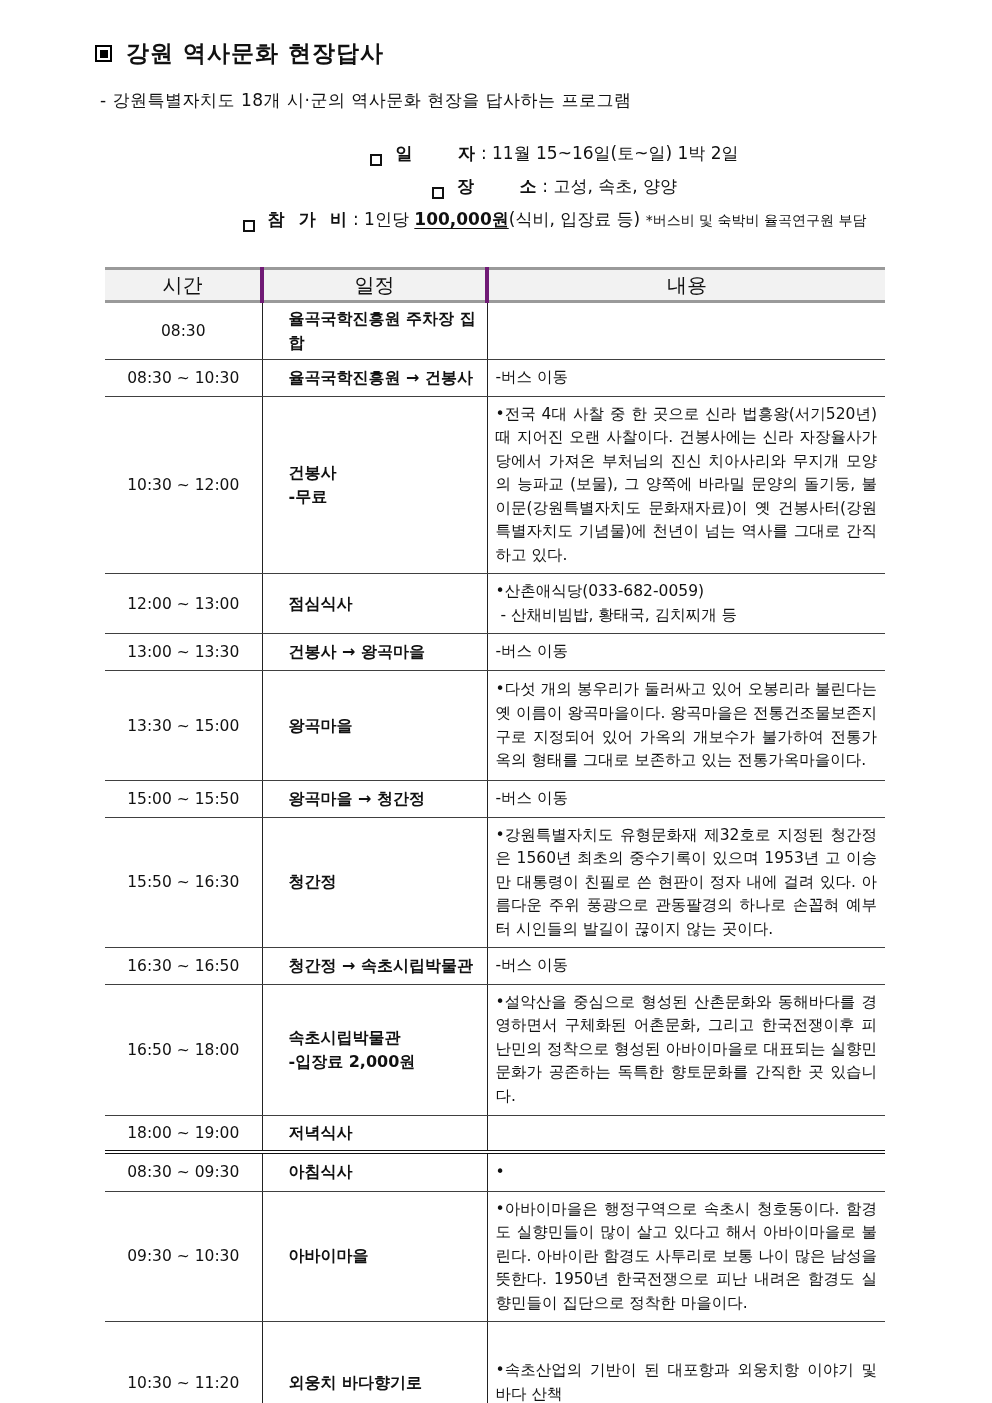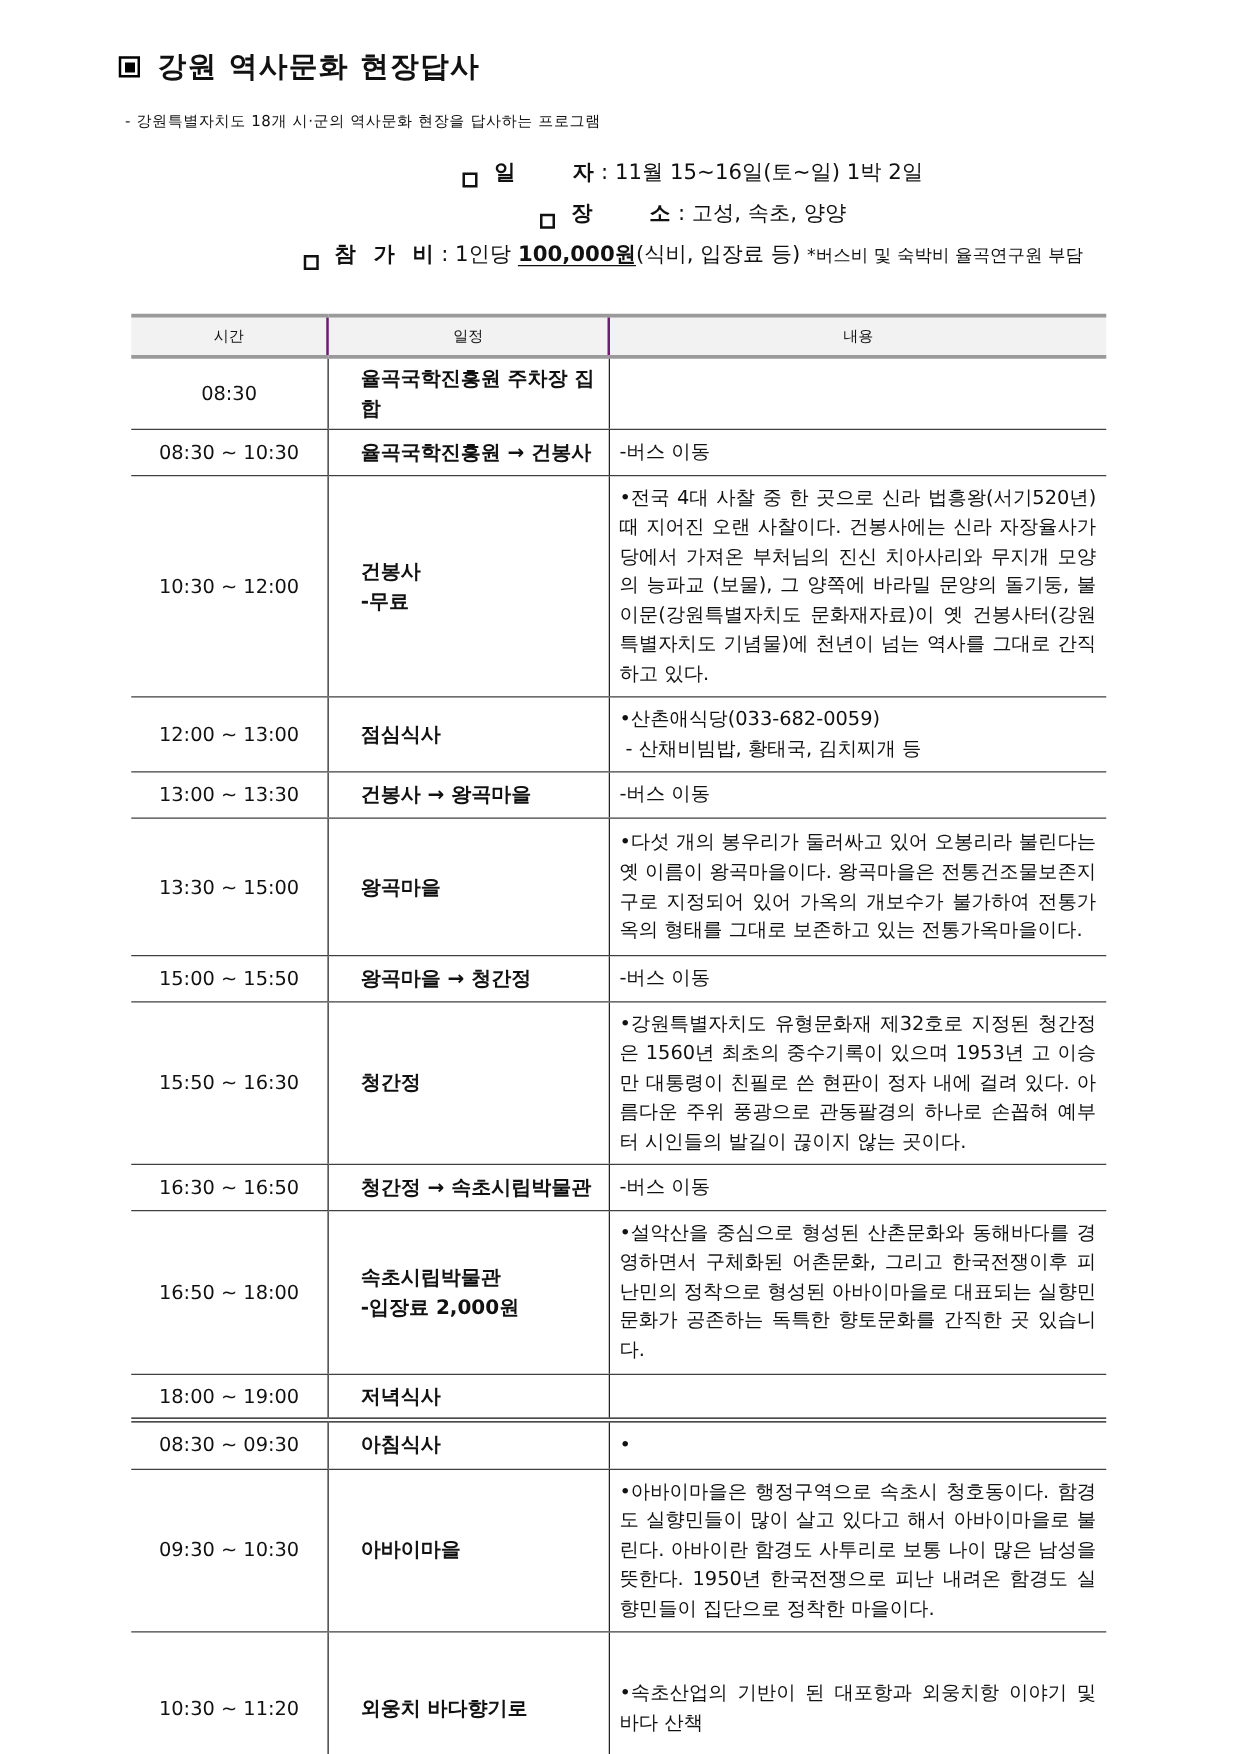--- a/index.html
+++ b/index.html
@@ -33,23 +33,23 @@
   .title-square .inner {
     width: 8px; height: 8px;
     background: #000;
   }
   .doc-title {
     font-size: 23px;
     font-weight: bold;
     letter-spacing: 1px;
   }
   .doc-subtitle {
-    font-size: 12px;
+    font-size: 17px;
     margin-left: 5px;
-    margin-bottom: 20px;
+    margin-bottom: 30px;
     letter-spacing: 0.5px;
   }
 
   
   .info-block { margin-left: 22px; margin-bottom: 26px; }
   .info-row {
     display: flex;
     align-items: baseline;
     height: 33px;
     font-size: 17px;
@@ -93,26 +93,26 @@
   }
   col.c1 { width: 157px; }
   col.c2 { width: 225px; }
   col.c3 { width: 398px; }
 
   thead th {
     background: #f2f2f2;
     border-top: 3px solid #9a9a9a;
     border-bottom: 3px solid #9a9a9a;
     font-weight: normal;
-    font-size: 12px;
+    font-size: 20px;
     height: 33px;
     text-align: center;
     vertical-align: middle;
   }
-  thead th + th { border-left: 2px solid #701a75; }
+  thead th + th { border-left: 4px solid #701a75; }
 
   tbody td {
     border-bottom: 1px solid #404040;
     vertical-align: middle;
   }
   tbody td + td { border-left: 1px solid #222; }
   tbody tr:last-child td { border-bottom: 2px solid #111; }
   tr.day-break td { border-top: 4px double #111; }
 
   td.c-time {

